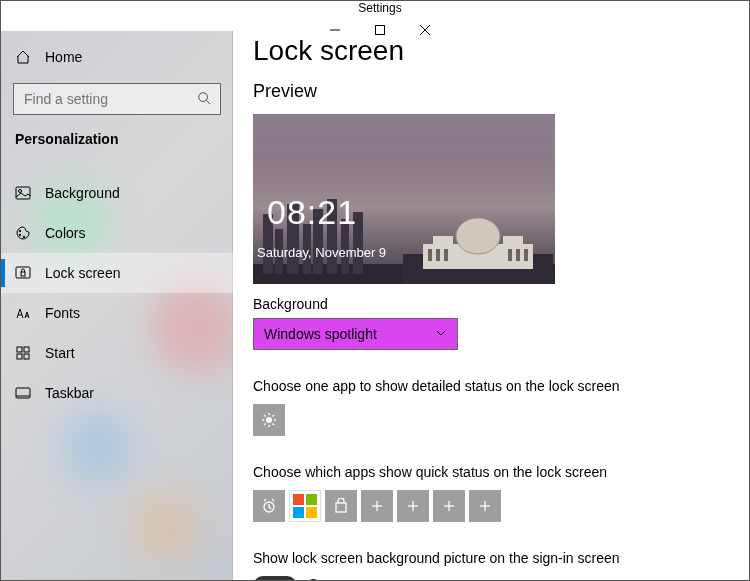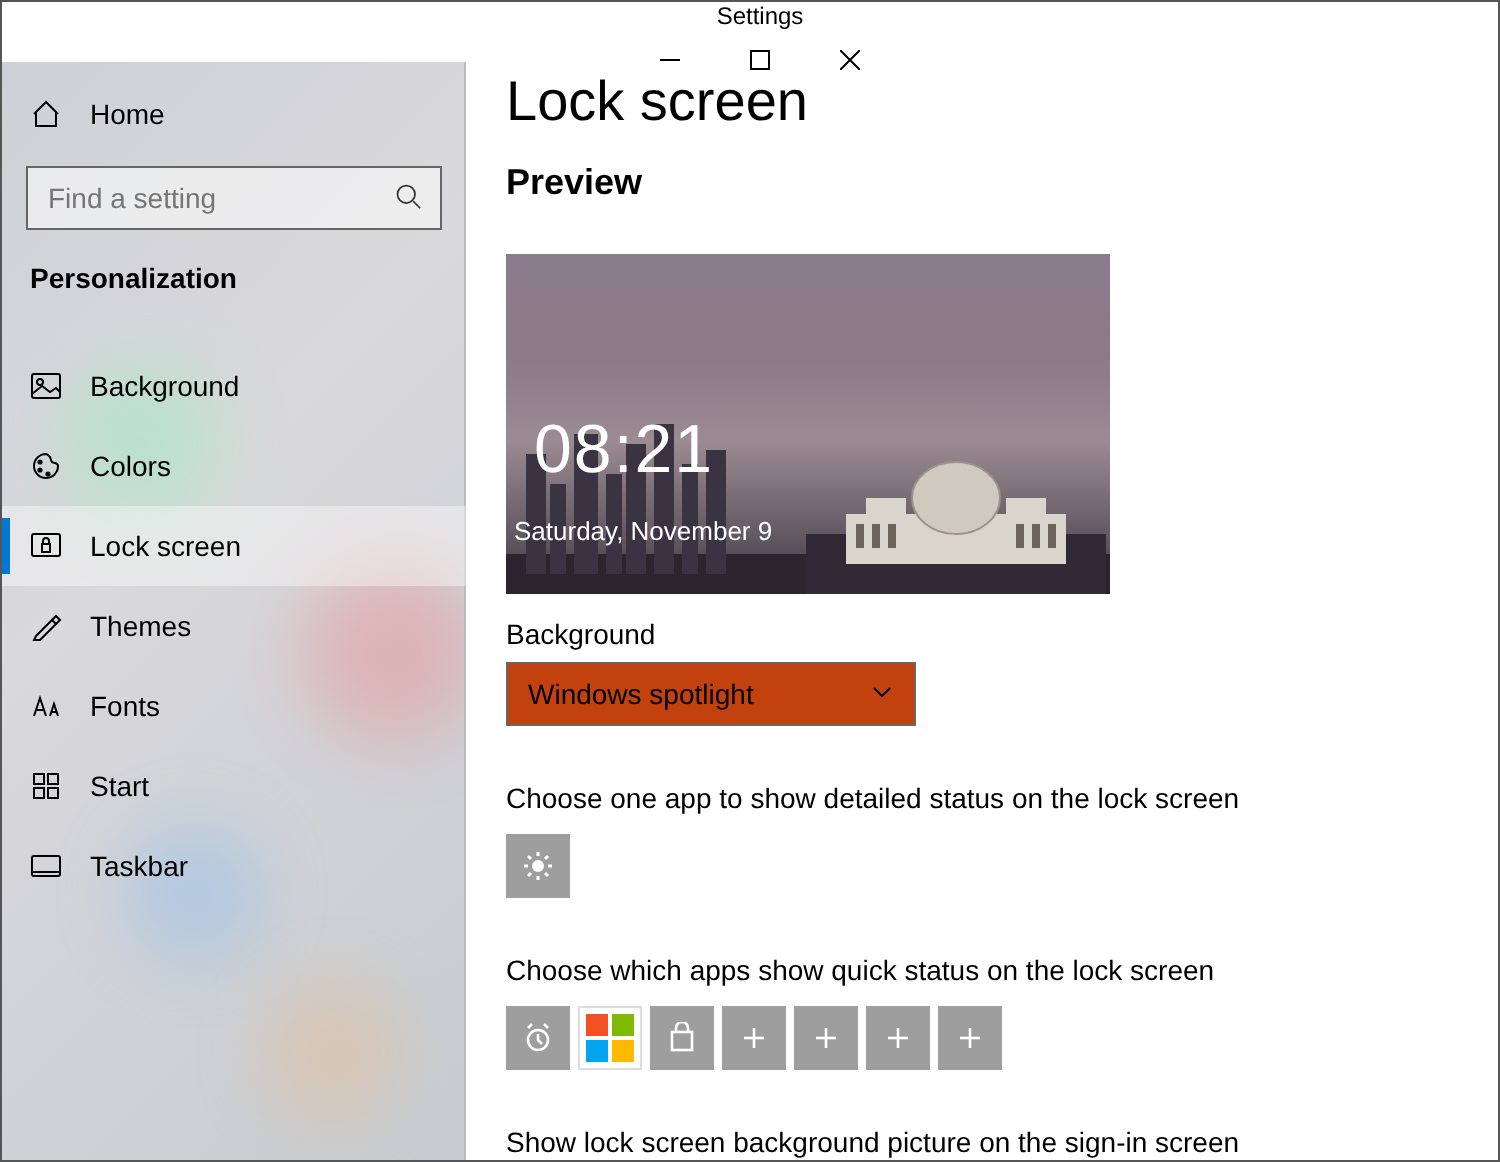--- a/index.html
+++ b/index.html
@@ -29,29 +29,29 @@
 
   .search-wrap { padding: 6px 12px 0 12px; position:relative; z-index:2; }
   .search { width:100%; height:32px; border:1px solid #666; background:rgba(255,255,255,0.55); padding: 0 30px 0 10px; font-size:14px; }
   .search-icon-pos { position:absolute; right:22px; top:14px; color:#333; }
 
   .section-head { font-size: 14px; font-weight: 600; padding: 16px 0 8px 14px; position:relative; z-index:2; }
   .nav-list { margin-top: 18px; }
 
   .main { flex:1; padding: 4px 0 0 20px; overflow-y: scroll; height:100%; }
   .main h1 { font-size: 28px; font-weight: 400; margin-bottom: 14px; }
-  .main .subhead { font-size: 18px; font-weight: 700; margin-bottom: 25px; }
+  .main .subhead { font-size: 18px; font-weight: 400; margin-bottom: 12px; }
 
   .preview { width: 302px; height: 170px; position:relative; background: linear-gradient(to bottom, #8a7c8e 0%, #8c7a85 30%, #9b8b92 55%, #3f3a44 100%); margin-bottom: 12px; overflow:hidden; }
   .skyline { position:absolute; bottom:0; left:0; right:0; height:90px; }
   .time-txt { position:absolute; left:14px; bottom:52px; color:#fff; font-size: 34px; font-weight:300; letter-spacing:1px; }
   .date-txt { position:absolute; left:4px; bottom:24px; color:#fff; font-size: 13px; }
 
   .label { font-size: 14px; margin-bottom: 6px; }
-  .select { width: 205px; height: 32px; border:1px solid #666; display:flex; align-items:center; justify-content:space-between; padding:0 10px; font-size:14px; margin-bottom: 28px; background:#c2410c; }
+  .select { width: 205px; height: 32px; border:1px solid #666; display:flex; align-items:center; justify-content:space-between; padding:0 10px; font-size:14px; margin-bottom: 28px; background:#d946ef; }
 
   .para { font-size:14px; margin-bottom:10px; }
   .tile-row { display:flex; gap:4px; margin-bottom: 28px; }
   .tile { width:32px; height:32px; background:#9e9e9e; display:flex; align-items:center; justify-content:center; color:#fff; }
   .tile svg { width:16px; height:16px; }
   .tile.ms { background:#fff; border:1px solid #ddd; padding:3px; }
   .ms-grid { width:100%; height:100%; display:grid; grid-template-columns:1fr 1fr; grid-template-rows:1fr 1fr; gap:2px; }
   .ms-grid div:nth-child(1){background:#f25022;} .ms-grid div:nth-child(2){background:#7fba00;}
   .ms-grid div:nth-child(3){background:#00a4ef;} .ms-grid div:nth-child(4){background:#ffb900;}
 
@@ -140,29 +140,20 @@
       </div>
       <div class="nav-item active">
         <span class="icon16">
             <svg viewBox="0 0 16 16" fill="none" stroke="#000" stroke-width="1">
               <rect x="1" y="2" width="14" height="11" rx="1"></rect>
               <rect x="6" y="7" width="4" height="4"></rect>
               <path d="M6.5 7 V5.5 A1.5 1.5 0 0 1 9.5 5.5 V7"></path>
             </svg>
           </span>
         <span>Lock screen</span>
-      </div>
-      <div class="nav-item">
-        <span class="icon16">
-            <svg viewBox="0 0 16 16" fill="none" stroke="#000" stroke-width="1">
-              <path d="M3 13 L11 5 L13 7 L5 15 L2 15 Z"></path>
-              <path d="M11 5 L13 3 L15 5 L13 7"></path>
-            </svg>
-          </span>
-        <span>Themes</span>
       </div>
       <div class="nav-item">
         <span class="icon16">
             <svg viewBox="0 0 16 16" fill="none" stroke="#000" stroke-width="1">
               <path d="M2 13 L5 4 L8 13 M3 10 H7 M10 13 L12 7 L14 13 M10.7 11 H13.3"></path>
             </svg>
           </span>
         <span>Fonts</span>
       </div>
       <div class="nav-item">

